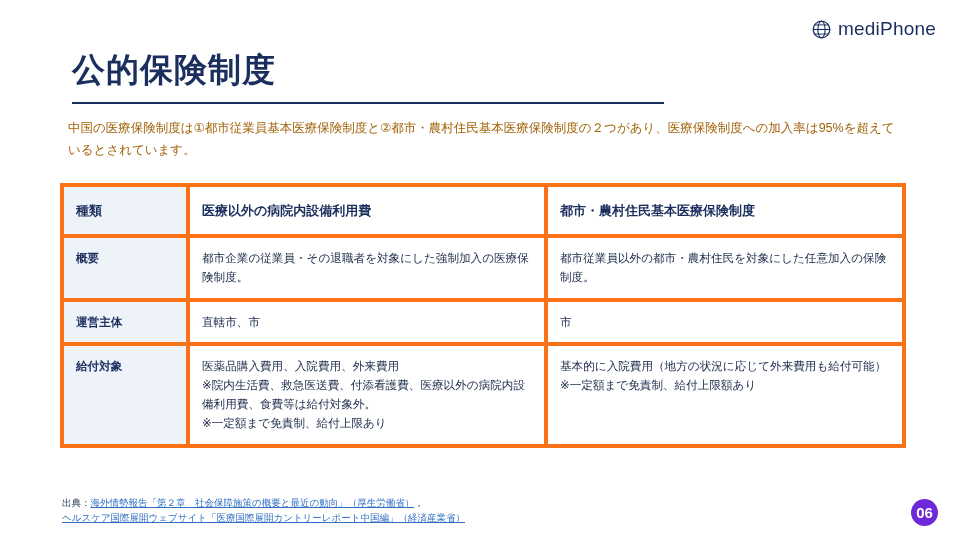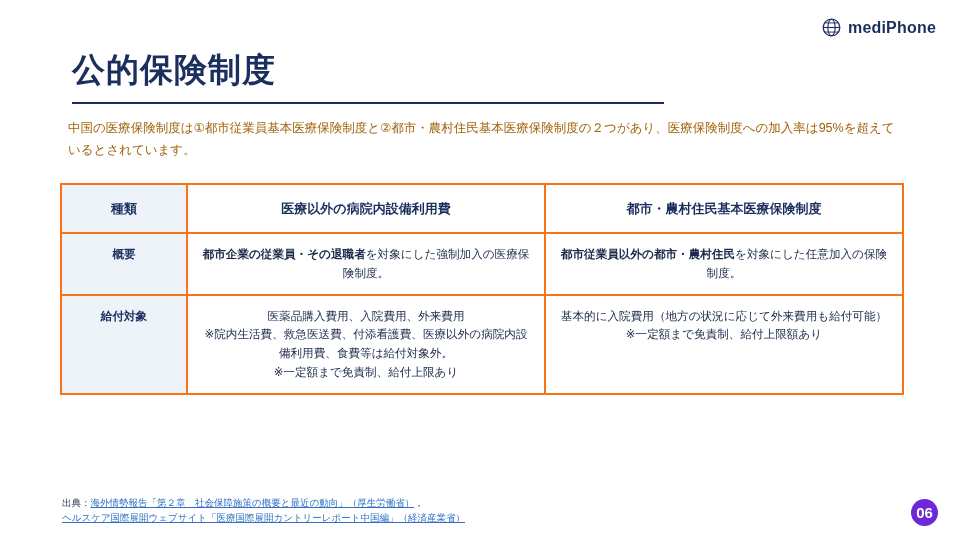--- a/index.html
+++ b/index.html
@@ -14,21 +14,21 @@
     position: relative;
     overflow: hidden;
   }
   .logo {
     position: absolute;
     top: 18px; right: 24px;
     display: flex; align-items: center; gap: 7px;
   }
   .logo-mark { width: 19px; height: 19px; display: block; }
   .logo-text {
-    font-size: 16px; font-weight: bold; color: #1b2f5e; letter-spacing: 0.2px;
+    font-size: 19px; font-weight: normal; color: #1b2f5e; letter-spacing: 0.2px;
   }
   .title-wrap {
     position: absolute;
     top: 48px; left: 72px; width: 592px;
   }
   .title {
     font-size: 33px; font-weight: bold; color: #1b2f5e;
     letter-spacing: 1px;
     margin: 0 0 9px 0;
   }
@@ -41,43 +41,42 @@
     font-size: 12.5px; line-height: 1.75; color: #a16207;
   }
   table.info {
     position: absolute;
     top: 183px; left: 60px;
     width: 842px;
     border-collapse: collapse;
     table-layout: fixed;
   }
   table.info td {
-    border: 2px solid #f97316;
+    border: 4px solid #f97316;
     vertical-align: top;
     padding: 11px 12px;
     font-size: 11.6px;
     line-height: 1.62;
-    text-align: center;
   }
   table.info tr.head td {
     font-weight: bold;
     font-size: 13px;
     padding-top: 13px; padding-bottom: 13px;
     color: #1b2f5e;
   }
   td.label {
     width: 126px;
     background: #eef3fa;
     font-weight: bold;
     color: #1b2f5e;
     font-size: 12.6px;
   }
   td.colA { width: 358px; }
   td.colB { width: 358px; }
-  .b { font-weight: bold; }
+  .b { font-weight: normal; }
   .src {
     position: absolute;
     left: 62px; bottom: 14px;
     font-size: 9.5px; line-height: 1.65;
     color: #1b2a4a;
   }
   .src a {
     color: #2f6fc4;
     text-decoration: underline;
     margin-top: 16px;
@@ -119,20 +118,25 @@
       <td class="label">種類</td>
       <td class="colA">医療以外の病院内設備利用費</td>
       <td class="colB">都市・農村住民基本医療保険制度</td>
     </tr>
     <tr>
       <td class="label">概要</td>
       <td class="colA"><span class="b">都市企業の従業員・その退職者</span><span>を対象にした強制加入の医療保険制度。</span></td>
       <td class="colB"><span class="b">都市従業員以外の都市・農村住民</span><span>を対象にした任意加入の保険制度。</span></td>
     </tr>
     <tr>
+      <td class="label">運営主体</td>
+      <td class="colA">直轄市、市</td>
+      <td class="colB">市</td>
+    </tr>
+    <tr>
       <td class="label">給付対象</td>
       <td class="colA" style="white-space:pre-line">医薬品購入費用、入院費用、外来費用
 ※院内生活費、救急医送費、付添看護費、医療以外の病院内設備利用費、食費等は給付対象外。
 ※一定額まで免責制、給付上限あり</td>
       <td class="colB" style="white-space:pre-line">基本的に入院費用（地方の状況に応じて外来費用も給付可能）
 ※一定額まで免責制、給付上限額あり</td>
     </tr>
   </tbody>
 </table>
 

